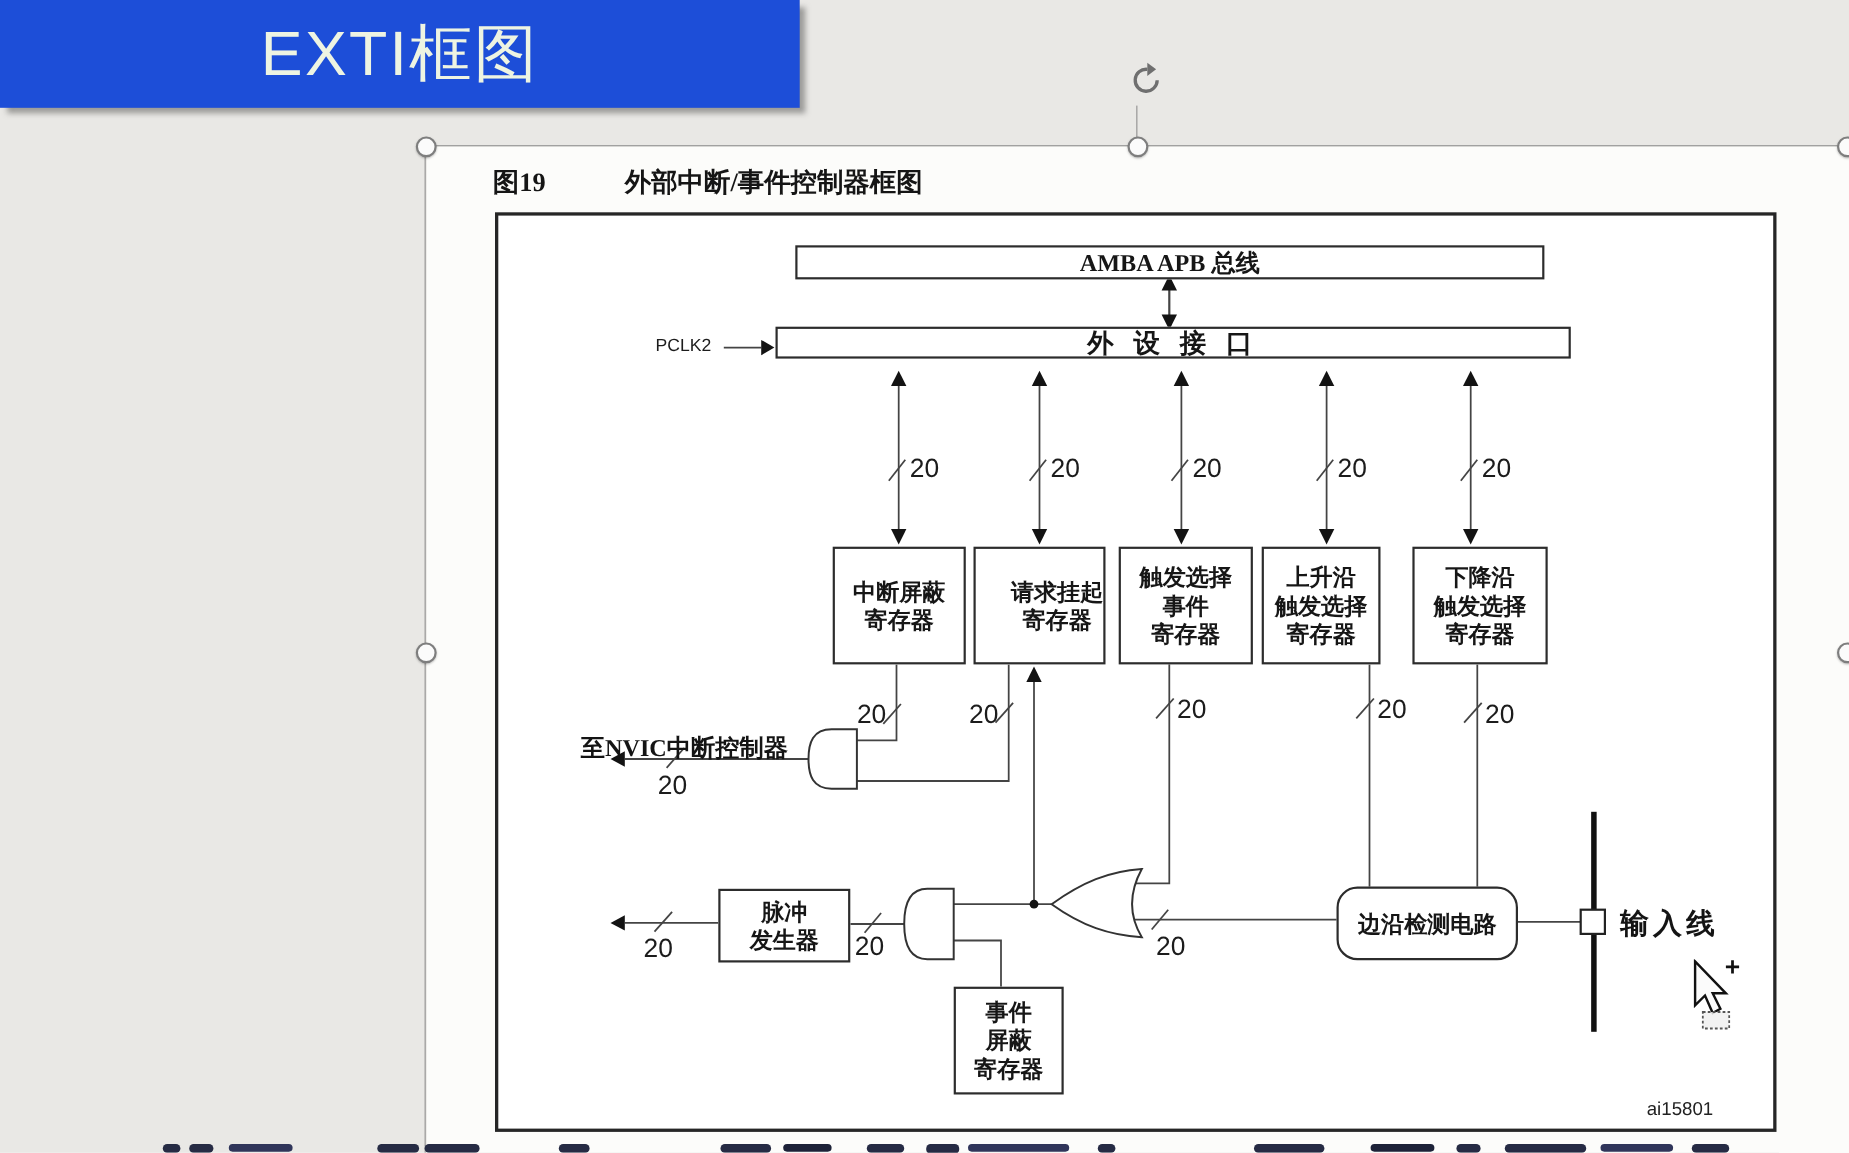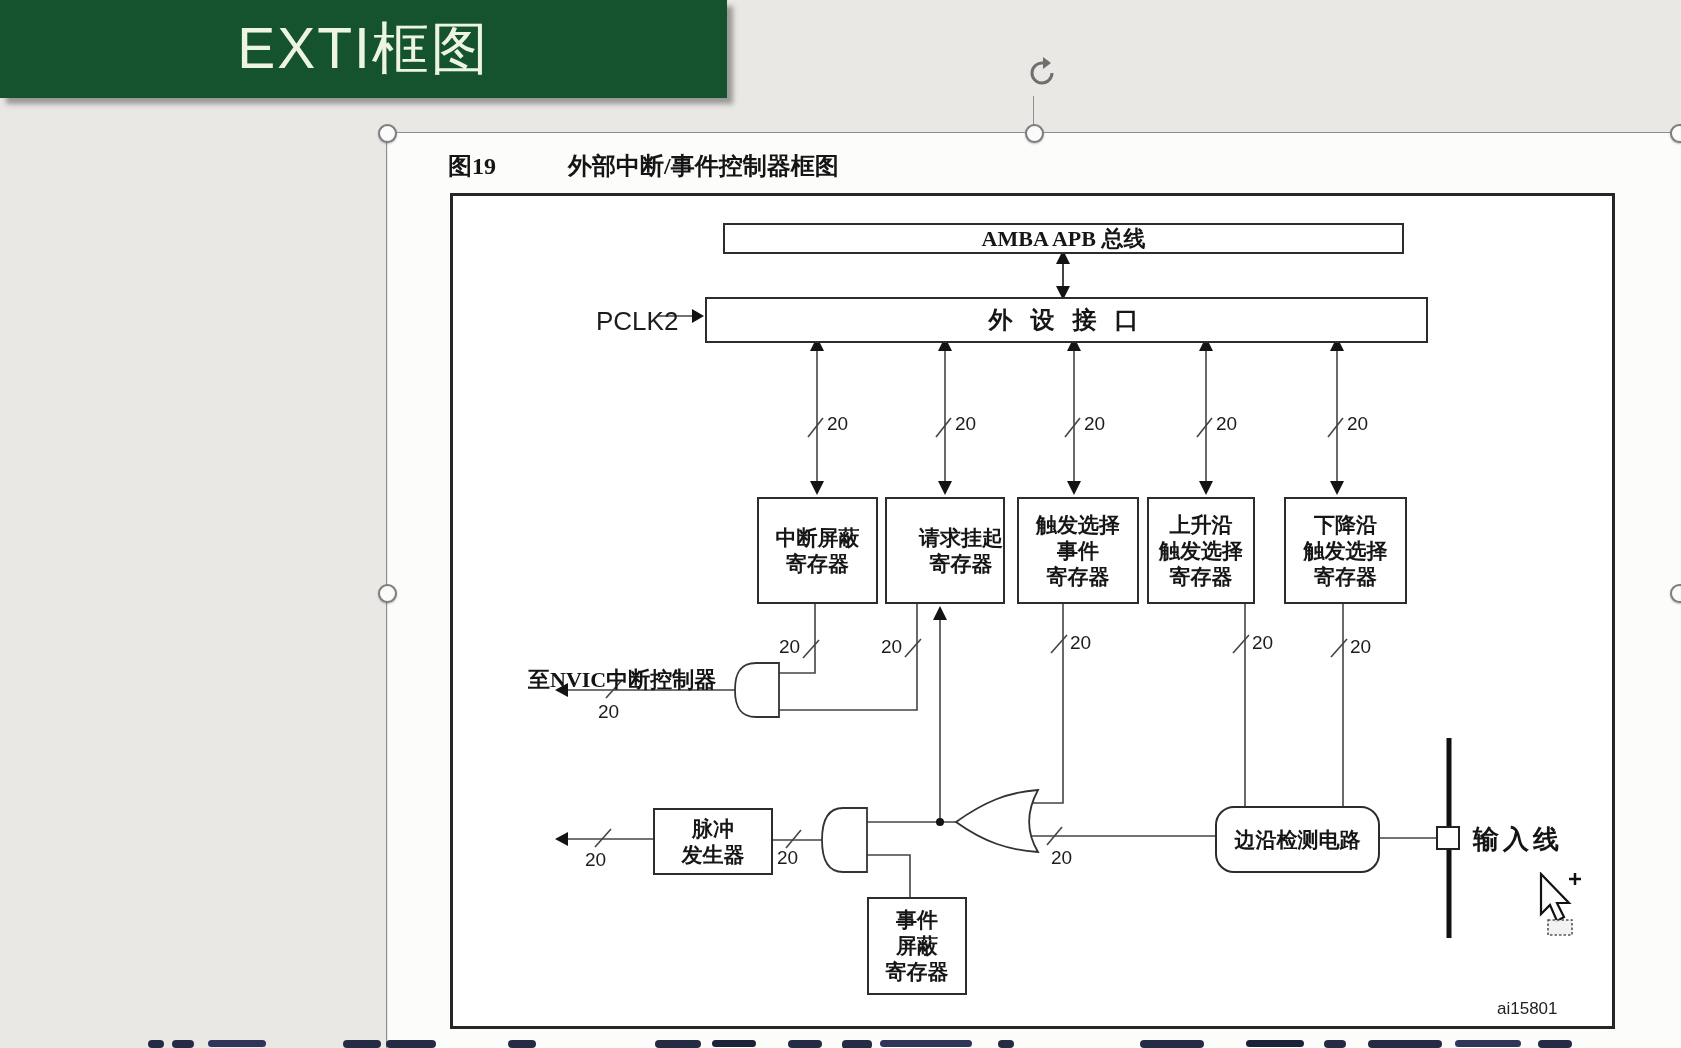--- a/index.html
+++ b/index.html
@@ -5,21 +5,21 @@
   html,body{margin:0;padding:0;}
   body{
     width:1681px;height:1048px;position:relative;overflow:hidden;
     background:#e9e8e5;
     font-family:"Liberation Sans",sans-serif;
   }
   .abs{position:absolute;}
   
   .banner{
     left:0;top:0;width:727px;height:98px;
-    background:#14532d;
+    background:#1d4ed8;
     box-shadow:6px 6px 5px rgba(90,90,88,.55);
     display:flex;align-items:center;justify-content:center;
   }
   .banner-title{
     color:#eef4e2;font-size:57px;letter-spacing:2px;
     font-family:"Liberation Sans",sans-serif;font-weight:400;
   }
   
   .paper{left:388px;top:133px;width:1293px;height:915px;background:#fcfcfa;}
   
@@ -39,21 +39,21 @@
     font-size:24px;white-space:nowrap;
   }
   .dbox{
     border:2px solid #2c2c2c;background:#fff;box-sizing:border-box;
     display:flex;align-items:center;justify-content:center;text-align:center;
     font-family:"Liberation Serif",serif;font-weight:bold;color:#161616;
     white-space:pre-line;
   }
   .reg{font-size:21px;line-height:26px;}
   .wlabel{ 
-    font-size:19px;color:#1c1c1c;font-family:"Liberation Sans",sans-serif;
+    font-size:24px;color:#1c1c1c;font-family:"Liberation Sans",sans-serif;
   }
   .txt-serif{font-family:"Liberation Serif",serif;font-weight:bold;color:#141414;}
   svg{position:absolute;left:0;top:0;}
   .blob{position:absolute;top:1040px;height:8px;border-radius:4px;background:#262b44;}
 </style>
 </head>
 <body>
 
 <div class="abs paper"></div>
 
@@ -149,25 +149,25 @@
   </g>
 
   <rect x="1446.5" y="738" width="5" height="200" fill="#111"></rect>
   <rect x="1437" y="827" width="22" height="22" fill="#fff" stroke="#222" stroke-width="2"></rect>
 </svg>
 
 <div class="abs dbox" style="left:723px;top:223px;width:681px;height:31px;font-size:22px;">
   <span>AMBA APB 总线</span>
 </div>
 
-<div class="abs dbox" style="left:705px;top:297px;width:723px;height:46px;font-size:24px;letter-spacing:6px;">
+<div class="abs dbox" style="left:705px;top:297px;width:723px;height:29px;font-size:24px;letter-spacing:6px;">
   <span>外 设 接 口</span>
 </div>
 
-<span class="abs wlabel" style="left:596px;top:306px;font-size:26px;">PCLK2</span>
+<span class="abs wlabel" style="left:596px;top:306px;font-size:16px;">PCLK2</span>
 
 <div class="abs dbox reg" style="left:757px;top:497px;width:121px;height:107px;">
   <span>中断屏蔽
 寄存器</span>
 </div>
 <div class="abs dbox reg" style="left:885px;top:497px;width:120px;height:107px;padding-left:32px;">
   <span>请求挂起
 寄存器</span>
 </div>
 <div class="abs dbox reg" style="left:1017px;top:497px;width:122px;height:107px;">

